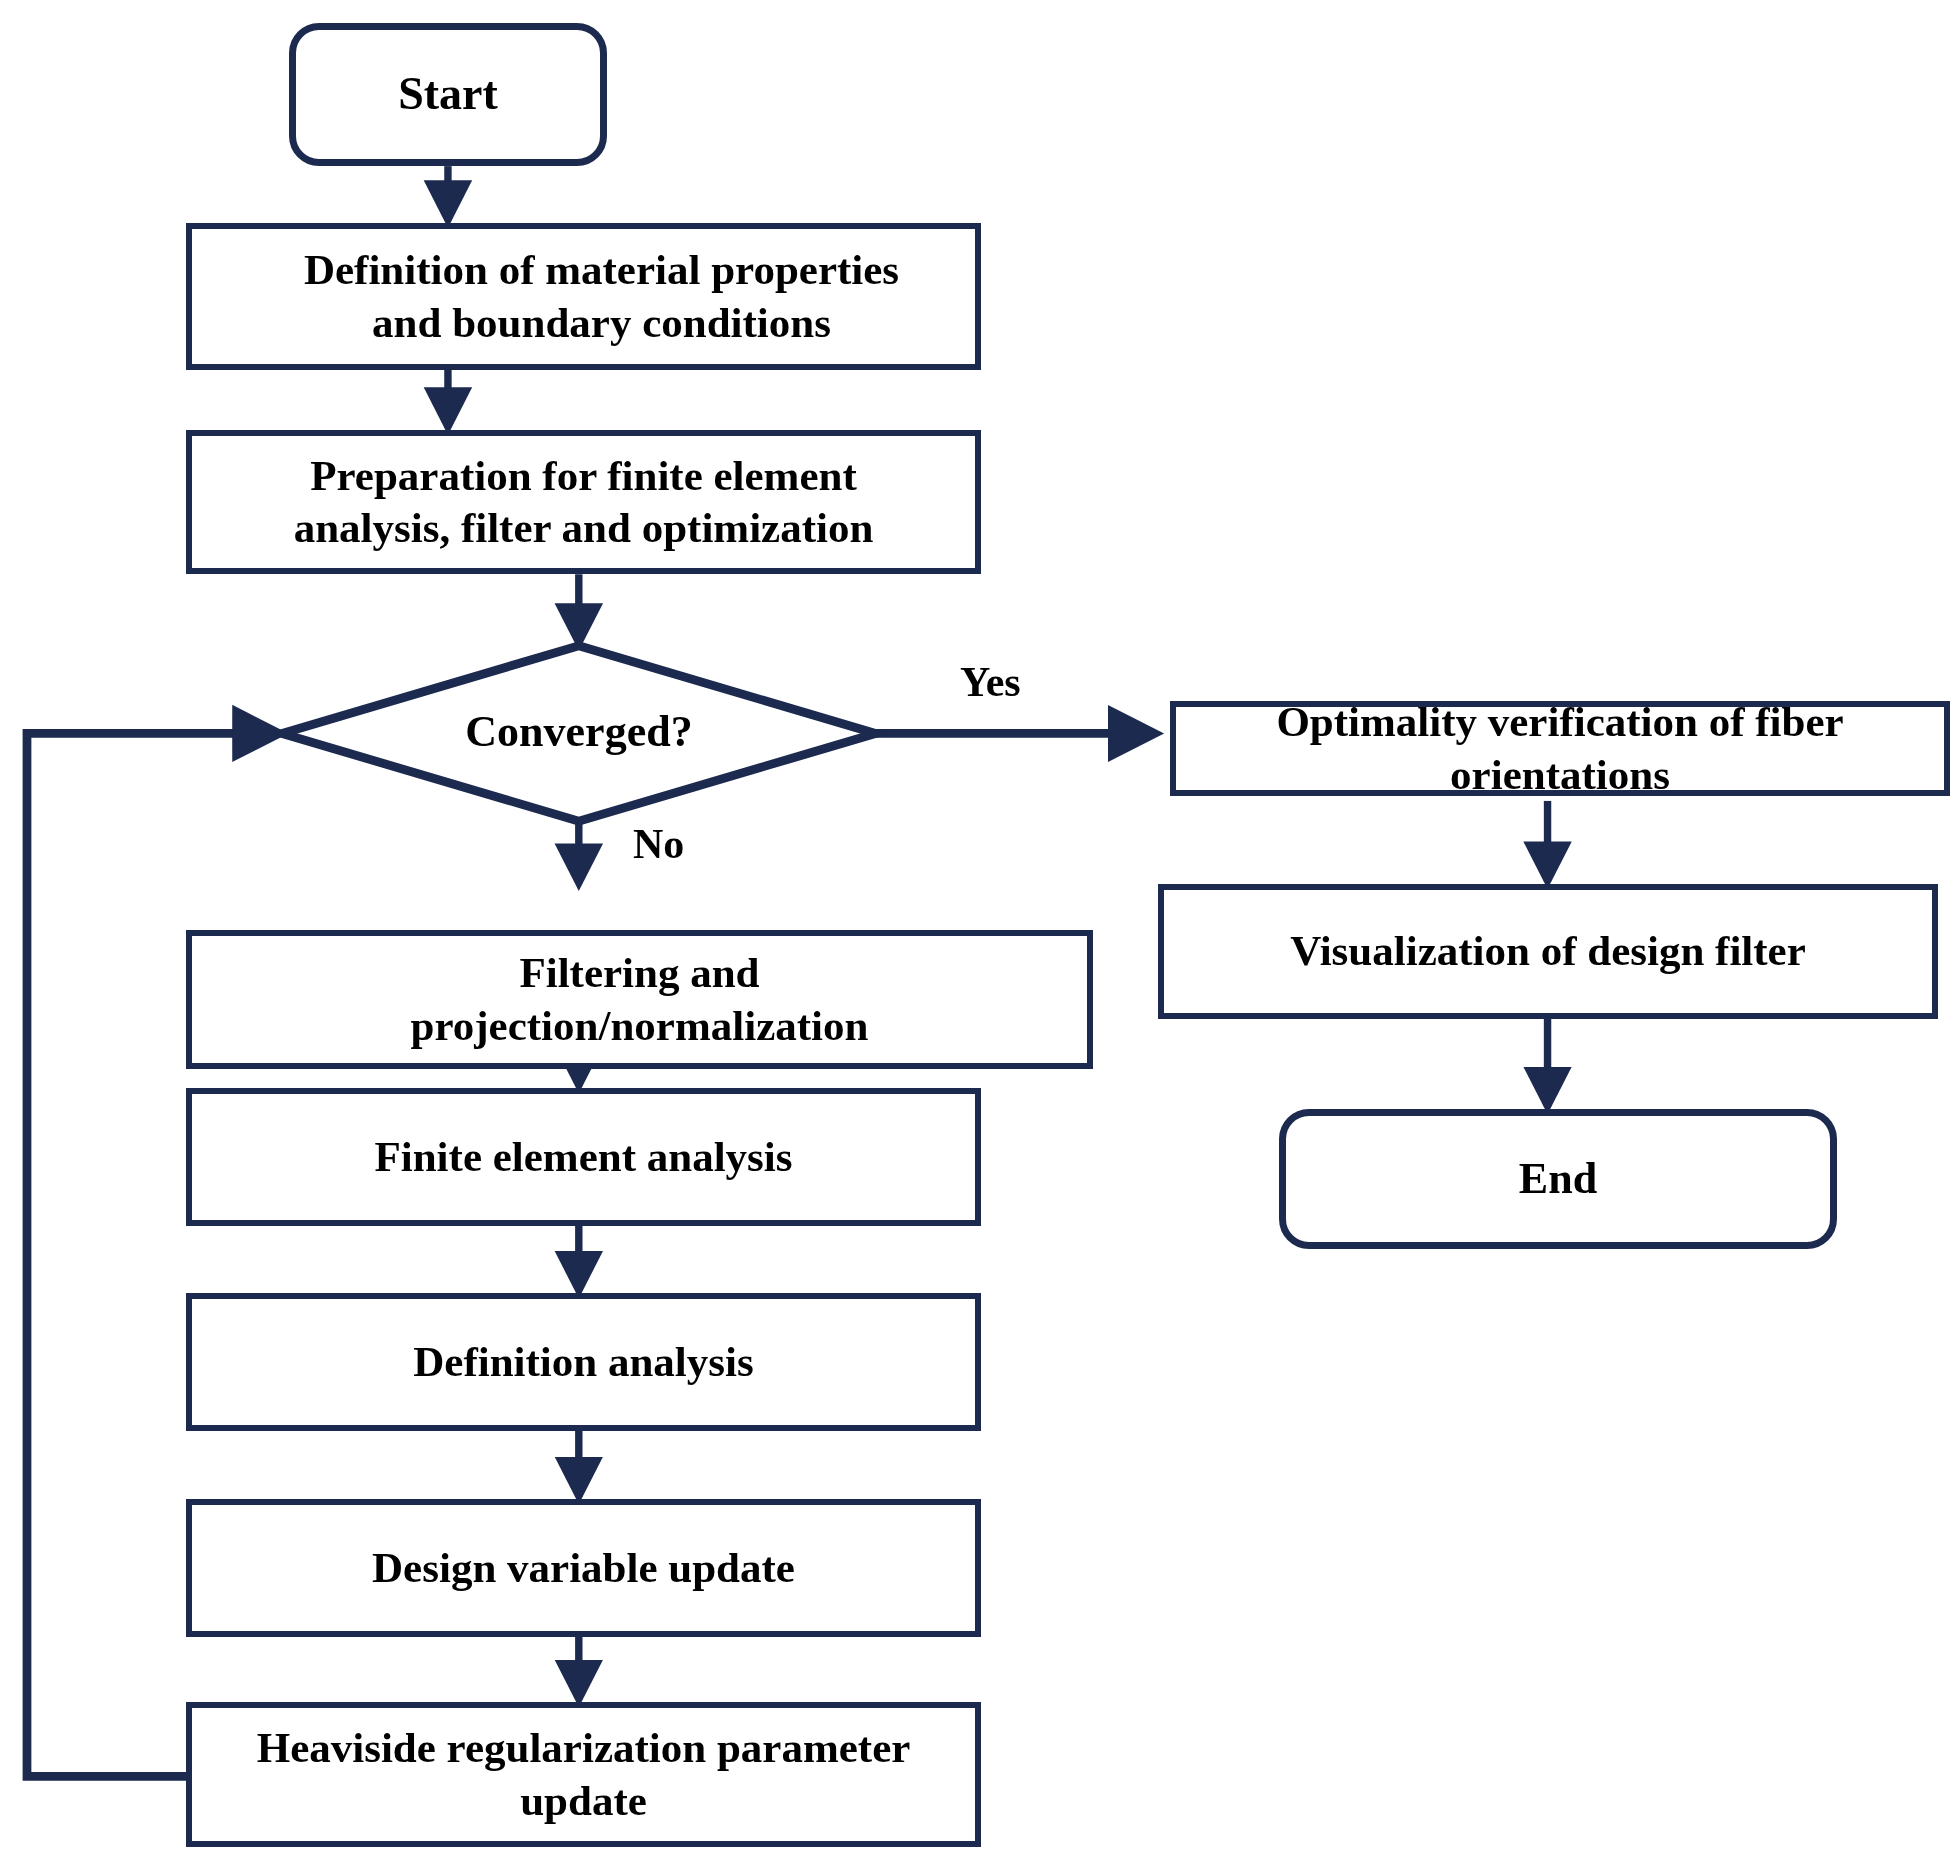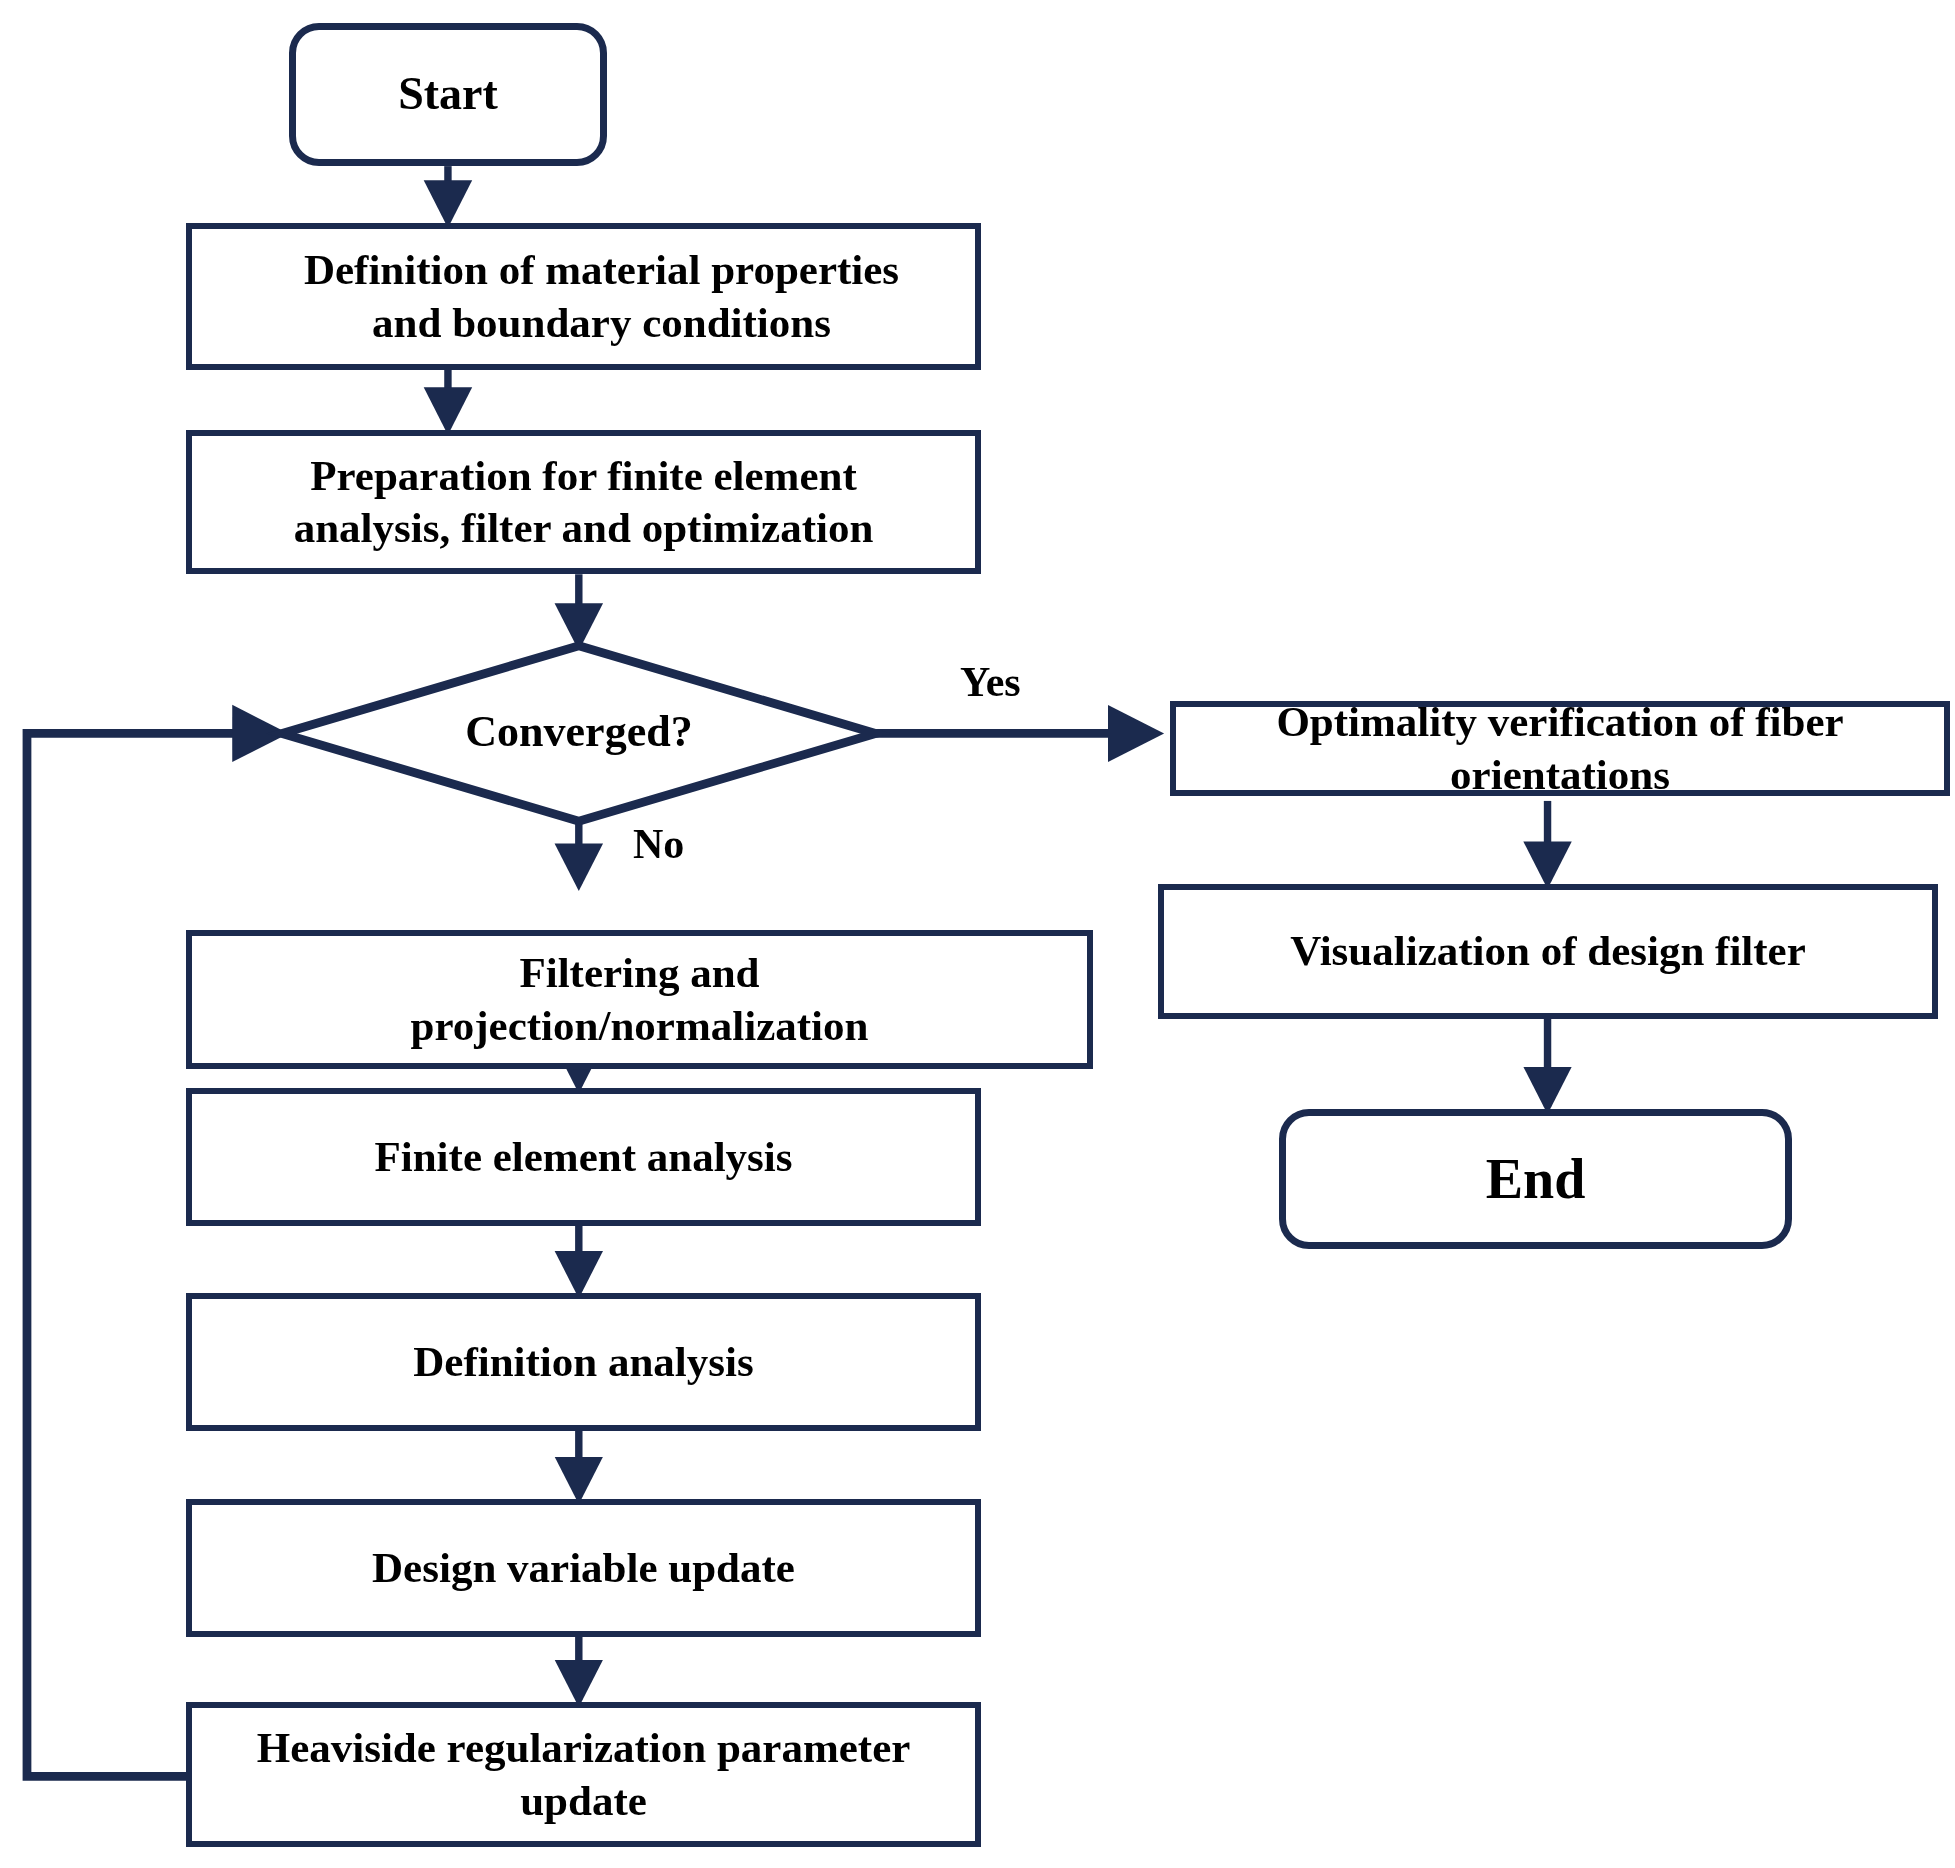--- a/index.html
+++ b/index.html
@@ -138,21 +138,21 @@
 
   <div class="node rect" style="left:1158px; top:701px; width:780px; height:95px; font-size:43px;margin-left:12px;">
     <span class="node-label">Optimality verification of fiber
 orientations</span>
   </div>
 
   <div class="node rect" style="left:1158px; top:884px; width:780px; height:135px; font-size:43px;">
     <span class="node-label">Visualization of design filter</span>
   </div>
 
-  <div class="node terminal" style="left:1279px; top:1109px; width:513px; height:140px; font-size:56px;">
+  <div class="node terminal" style="left:1279px; top:1109px; width:558px; height:140px; font-size:44px;">
     <span class="node-label">End</span>
   </div>
 
   <div class="diamond-label" style="left:282px; top:706px; width:594px; font-size:44px;">
     <span>Converged?</span>
   </div>
 
   <div class="edge-label" style="left:960px; top:658px; font-size:42px;">
     <span>Yes</span>
   </div>

